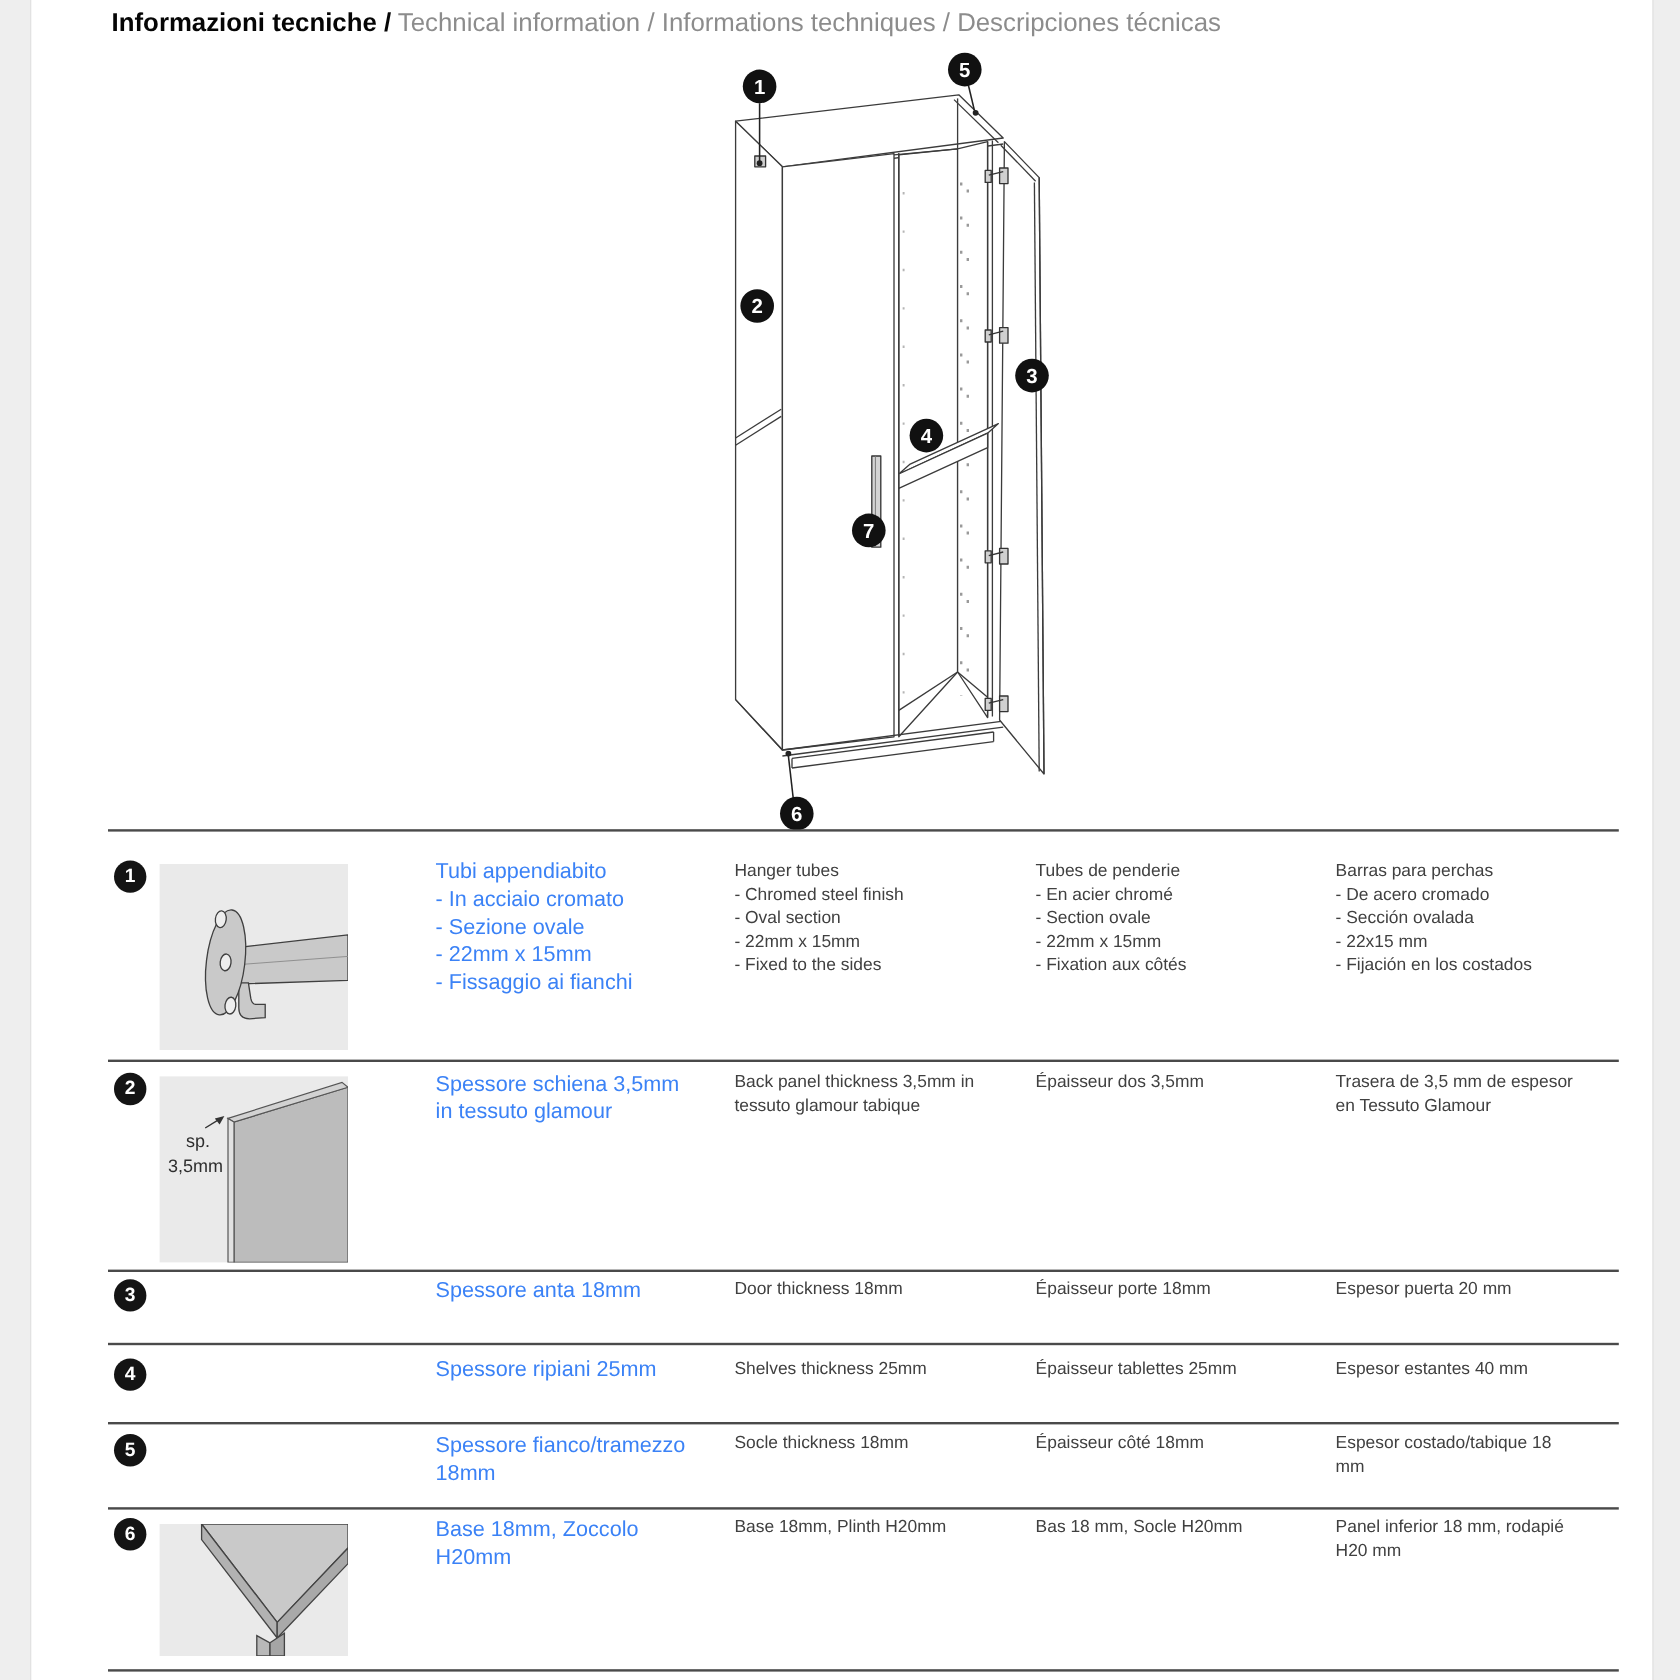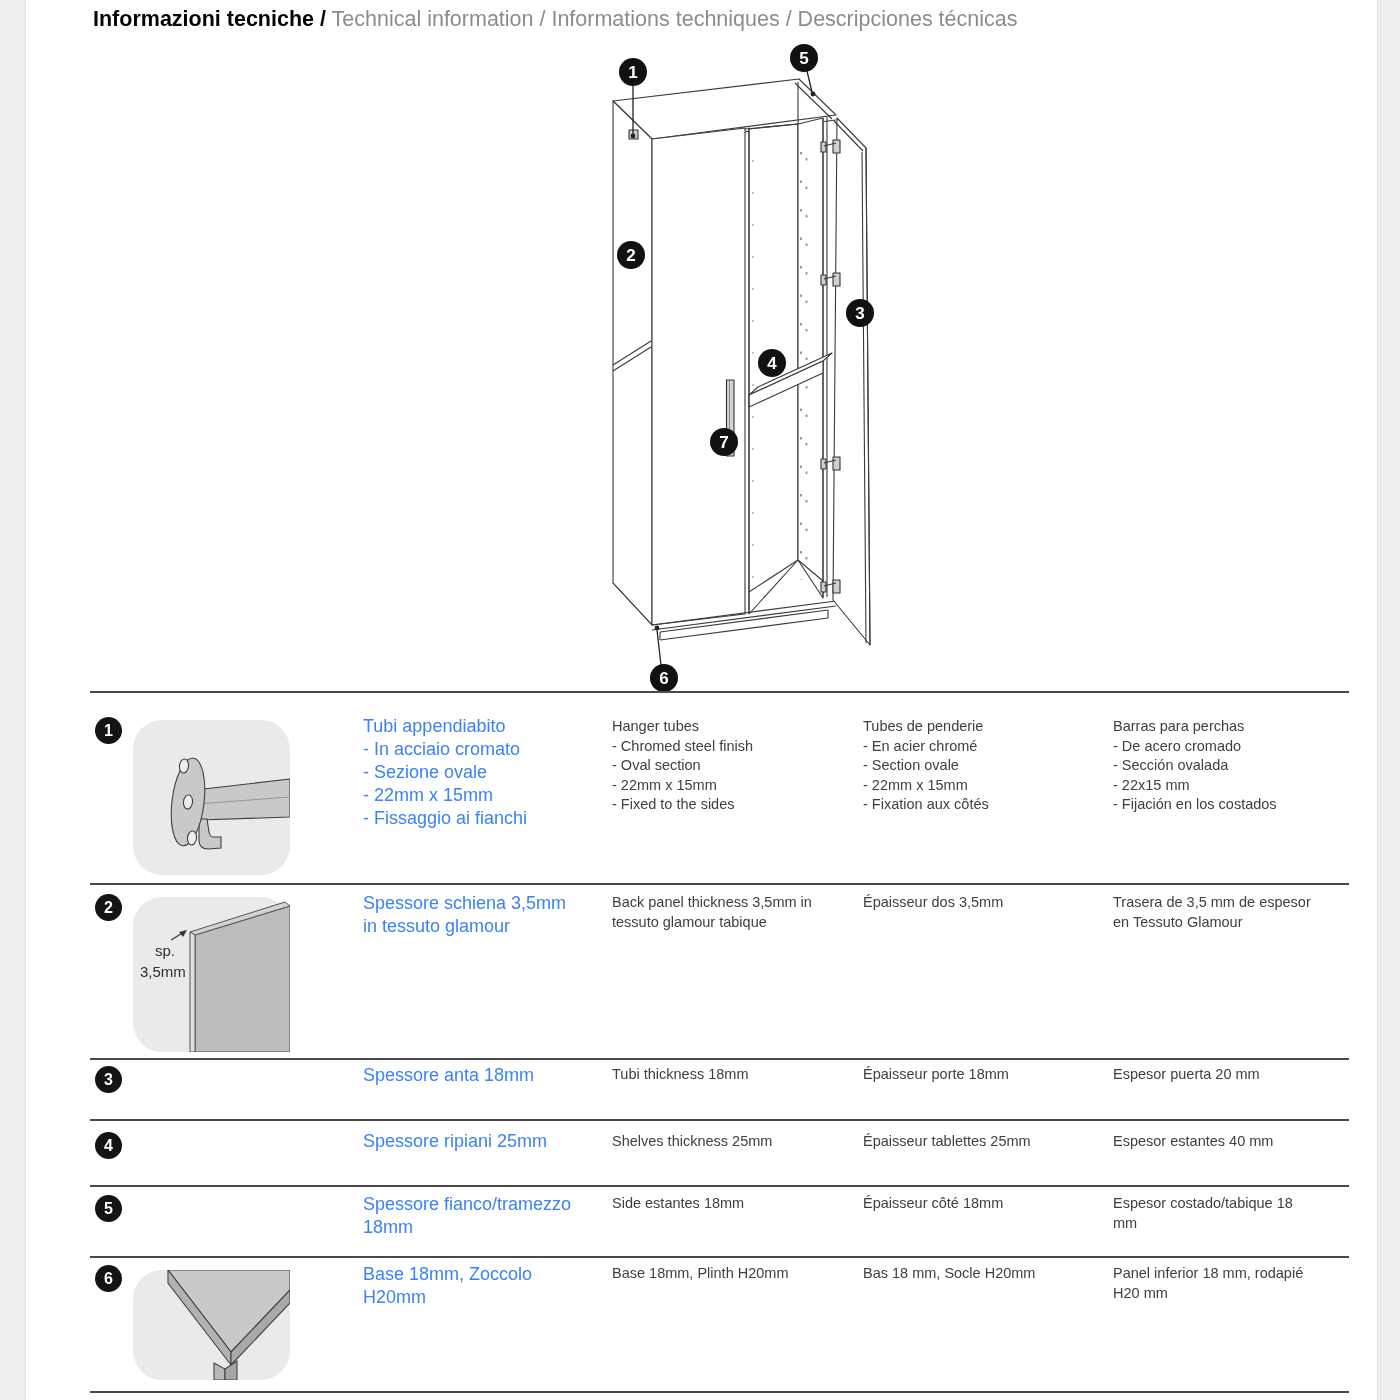--- a/index.html
+++ b/index.html
@@ -17,21 +17,21 @@
 
   .diagram{position:absolute;left:560px;top:40px;width:420px;height:660px;}
 
   .trow{position:absolute;left:90px;width:1259px;border-top:2px solid #4a4a4a;box-sizing:border-box;}
   .bottom-rule{position:absolute;left:90px;width:1259px;height:0;border-top:2px solid #4a4a4a;top:1391px;}
 
   .num{
     position:absolute;width:27px;height:27px;border-radius:50%;background:#141414;color:#fff;
     font-size:16px;font-weight:700;display:flex;align-items:center;justify-content:center;
   }
-  .thumb{position:absolute;background:#eaeaea;border-radius:29px;}
+  .thumb{position:absolute;background:#eaeaea;}
   .thumb svg{display:block;}
   .cell{position:absolute;white-space:pre-line;}
   .cell.it{font-size:18px;line-height:23px;color:#3b82f6;width:242px;}
   .cell.tr{font-size:14.5px;line-height:19.5px;color:#404040;width:236px;}
 </style>
 </head>
 <body>
 
 <div class="page-strip left"></div>
 <div class="page-strip right"></div>
@@ -217,38 +217,38 @@
   <div class="cell tr" style="left:522px;top:8px">Back panel thickness 3,5mm in
 tessuto glamour tabique</div>
   <div class="cell tr" style="left:773px;top:8px">Épaisseur dos 3,5mm</div>
   <div class="cell tr" style="left:1023px;top:8px">Trasera de 3,5 mm de espesor
 en Tessuto Glamour</div>
 </div>
 
 <div class="trow" style="top:1058px;height:61px">
   <div class="num" style="left:5px;top:6px">3</div>
   <div class="cell it" style="left:273px;top:4px">Spessore anta 18mm</div>
-  <div class="cell tr" style="left:522px;top:5px">Tubi thickness 18mm</div>
+  <div class="cell tr" style="left:522px;top:5px">Door thickness 18mm</div>
   <div class="cell tr" style="left:773px;top:5px">Épaisseur porte 18mm</div>
   <div class="cell tr" style="left:1023px;top:5px">Espesor puerta 20 mm</div>
 </div>
 
 <div class="trow" style="top:1119px;height:66px">
   <div class="num" style="left:5px;top:11px">4</div>
   <div class="cell it" style="left:273px;top:9px">Spessore ripiani 25mm</div>
   <div class="cell tr" style="left:522px;top:11px">Shelves thickness 25mm</div>
   <div class="cell tr" style="left:773px;top:11px">Épaisseur tablettes 25mm</div>
   <div class="cell tr" style="left:1023px;top:11px">Espesor estantes 40 mm</div>
 </div>
 
 <div class="trow" style="top:1185px;height:71px">
   <div class="num" style="left:5px;top:8px">5</div>
   <div class="cell it" style="left:273px;top:6px">Spessore fianco/tramezzo
 18mm</div>
-  <div class="cell tr" style="left:522px;top:7px">Side estantes 18mm</div>
+  <div class="cell tr" style="left:522px;top:7px">Socle thickness 18mm</div>
   <div class="cell tr" style="left:773px;top:7px">Épaisseur côté 18mm</div>
   <div class="cell tr" style="left:1023px;top:7px">Espesor costado/tabique 18
 mm</div>
 </div>
 
 <div class="trow" style="top:1256px;height:135px">
   <div class="num" style="left:5px;top:7px">6</div>
   <div class="thumb" style="left:43px;top:12px;width:157px;height:110px">
     <svg viewBox="0 0 157 110" width="157" height="110" fill="none" stroke="#444" stroke-width="1.1">
       <g>

